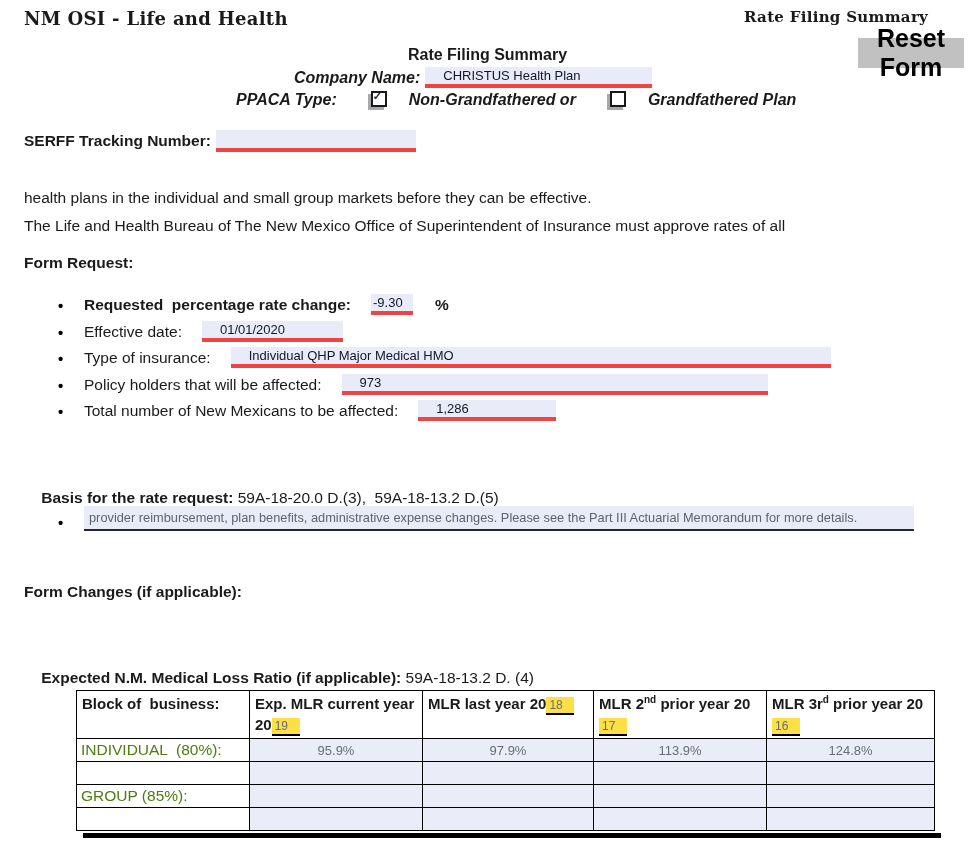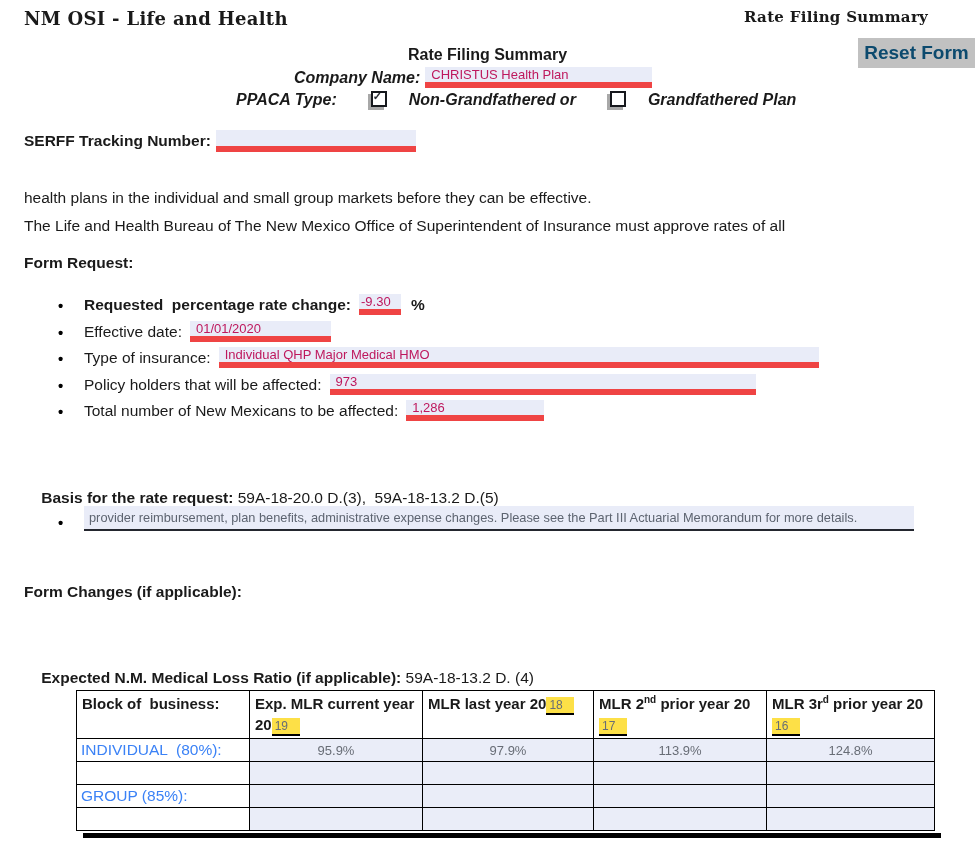--- a/index.html
+++ b/index.html
@@ -5,51 +5,51 @@
   html,body{margin:0;padding:0;background:#fff;}
   .page{position:relative;width:975px;height:857px;background:#fff;overflow:hidden;
         font-family:"Liberation Sans",sans-serif;color:#1a1a1a;}
 
   
   .brand{position:absolute;left:24px;top:8px;font-family:"DejaVu Serif",serif;
          font-weight:bold;font-size:18px;letter-spacing:.3px;white-space:nowrap;}
   .corner-label{position:absolute;left:744px;top:8px;font-family:"DejaVu Serif",serif;
          font-weight:bold;font-size:15px;letter-spacing:.3px;white-space:nowrap;}
 
-  .reset-btn{position:absolute;left:858px;top:38px;width:117px;height:30px;
+  .reset-btn{position:absolute;left:858px;top:38px;width:106px;height:30px;
          background:#c1c1c1;border:none;font-family:"Liberation Sans",sans-serif;
-         font-weight:bold;font-size:19px;color:#0c4a6e;display:flex;align-items:center;
+         font-weight:bold;font-size:25px;color:#000000;display:flex;align-items:center;
          justify-content:center;cursor:pointer;}
 
   .doc-title{position:absolute;left:0;top:46px;width:975px;text-align:center;
          font-size:16px;font-weight:bold;}
 
   .company-row{position:absolute;left:294px;top:67px;display:flex;align-items:flex-end;gap:5px;}
   .company-row .lbl{font-size:16px;font-weight:bold;font-style:italic;line-height:21px;}
-  .field{background:#e9ecf8;border-bottom:6px solid #ef4444;color:#be185d;font-size:13px;
-         display:flex;align-items:center;box-sizing:border-box;padding:0 0 1px 6px;
+  .field{background:#e9ecf8;border-bottom:4px solid #ef4444;color:#0f172a;font-size:13px;
+         display:flex;align-items:center;box-sizing:border-box;padding:0 0 1px 18px;
          white-space:nowrap;overflow:hidden;}
   .company-field{width:227px;height:21px;}
 
   .ppaca-row{position:absolute;left:236px;top:91px;display:flex;align-items:center;gap:20px;}
   .ppaca-row .lbl{font-size:16px;font-weight:bold;font-style:italic;white-space:pre-wrap;}
   .cbx{width:12px;height:12px;border:2px solid #16181d;background:#fff;position:relative;
        box-shadow:-3px 3px 0 #a8a8a8;margin:0 2px 2px 14px;flex:0 0 auto;}
   .cbx .mark{position:absolute;left:0px;top:-3px;font-size:11px;color:#2a2d34;font-weight:bold;}
 
   .serff-row{position:absolute;left:24px;top:130px;display:flex;align-items:flex-end;gap:5px;}
   .serff-row .lbl{font-size:15.5px;font-weight:bold;line-height:22px;}
   .serff-field{width:200px;height:22px;}
 
   .intro{position:absolute;left:24px;top:184px;font-size:15.5px;line-height:28px;}
   .intro div{white-space:nowrap;}
 
   .section-h{position:absolute;left:24px;font-size:15.5px;font-weight:bold;white-space:pre-wrap;}
 
-  .bullet-item{position:absolute;left:84px;display:flex;align-items:flex-end;gap:8px;}
+  .bullet-item{position:absolute;left:84px;display:flex;align-items:flex-end;gap:20px;}
   .bullet-item::before{content:"•";position:absolute;left:-26px;bottom:1px;font-size:15px;
         font-weight:bold;color:#000;}
   .bullet-item .lbl{font-size:15.5px;line-height:21px;white-space:pre-wrap;}
   .bullet-item .lbl.b{font-weight:bold;}
   .bi-field{height:21px;}
   .pct{font-size:15.5px;font-weight:bold;line-height:21px;margin-left:2px;}
 
   .basis-line{position:absolute;left:24px;top:471px;font-size:15.5px;white-space:pre-wrap;}
   .basis-line .b{font-weight:bold;}
 
@@ -65,21 +65,21 @@
   .mlr-line{position:absolute;left:24px;top:651px;font-size:15.5px;white-space:pre-wrap;}
   .mlr-line .b{font-weight:bold;}
 
   table.mlr{position:absolute;left:76px;top:690px;border-collapse:collapse;
         table-layout:fixed;width:858px;}
   table.mlr col.c1{width:173px;} table.mlr col.c2{width:173px;}
   table.mlr col.c3{width:171px;} table.mlr col.c4{width:173px;} table.mlr col.c5{width:168px;}
   table.mlr th{border:1px solid #000;font-size:15px;font-weight:bold;text-align:left;
         vertical-align:top;padding:2px 5px;line-height:21px;height:43px;background:#fff;}
   table.mlr td{border:1px solid #000;height:22px;padding:0 4px;}
-  td.lblcell{background:#fff;font-size:15.5px;color:#3b82f6;white-space:pre-wrap;padding-left:6px;}
+  td.lblcell{background:#fff;font-size:15.5px;color:#4d7c0f;white-space:pre-wrap;padding-left:6px;}
   td.datacell{background:#eaedf8;color:#686d76;font-size:13px;text-align:center;}
   .yearbox{display:inline-block;min-width:22px;background:#fde047;color:#686d76;
         font-size:12px;font-weight:normal;line-height:15px;border-bottom:2px solid #000;
         padding:1px 3px 0 3px;vertical-align:baseline;}
   table.mlr sup{font-size:10px;line-height:0;}
   .table-shadow{position:absolute;left:83px;top:833px;width:858px;height:5px;background:#000;}
 </style>
 </head>
 <body>
 

